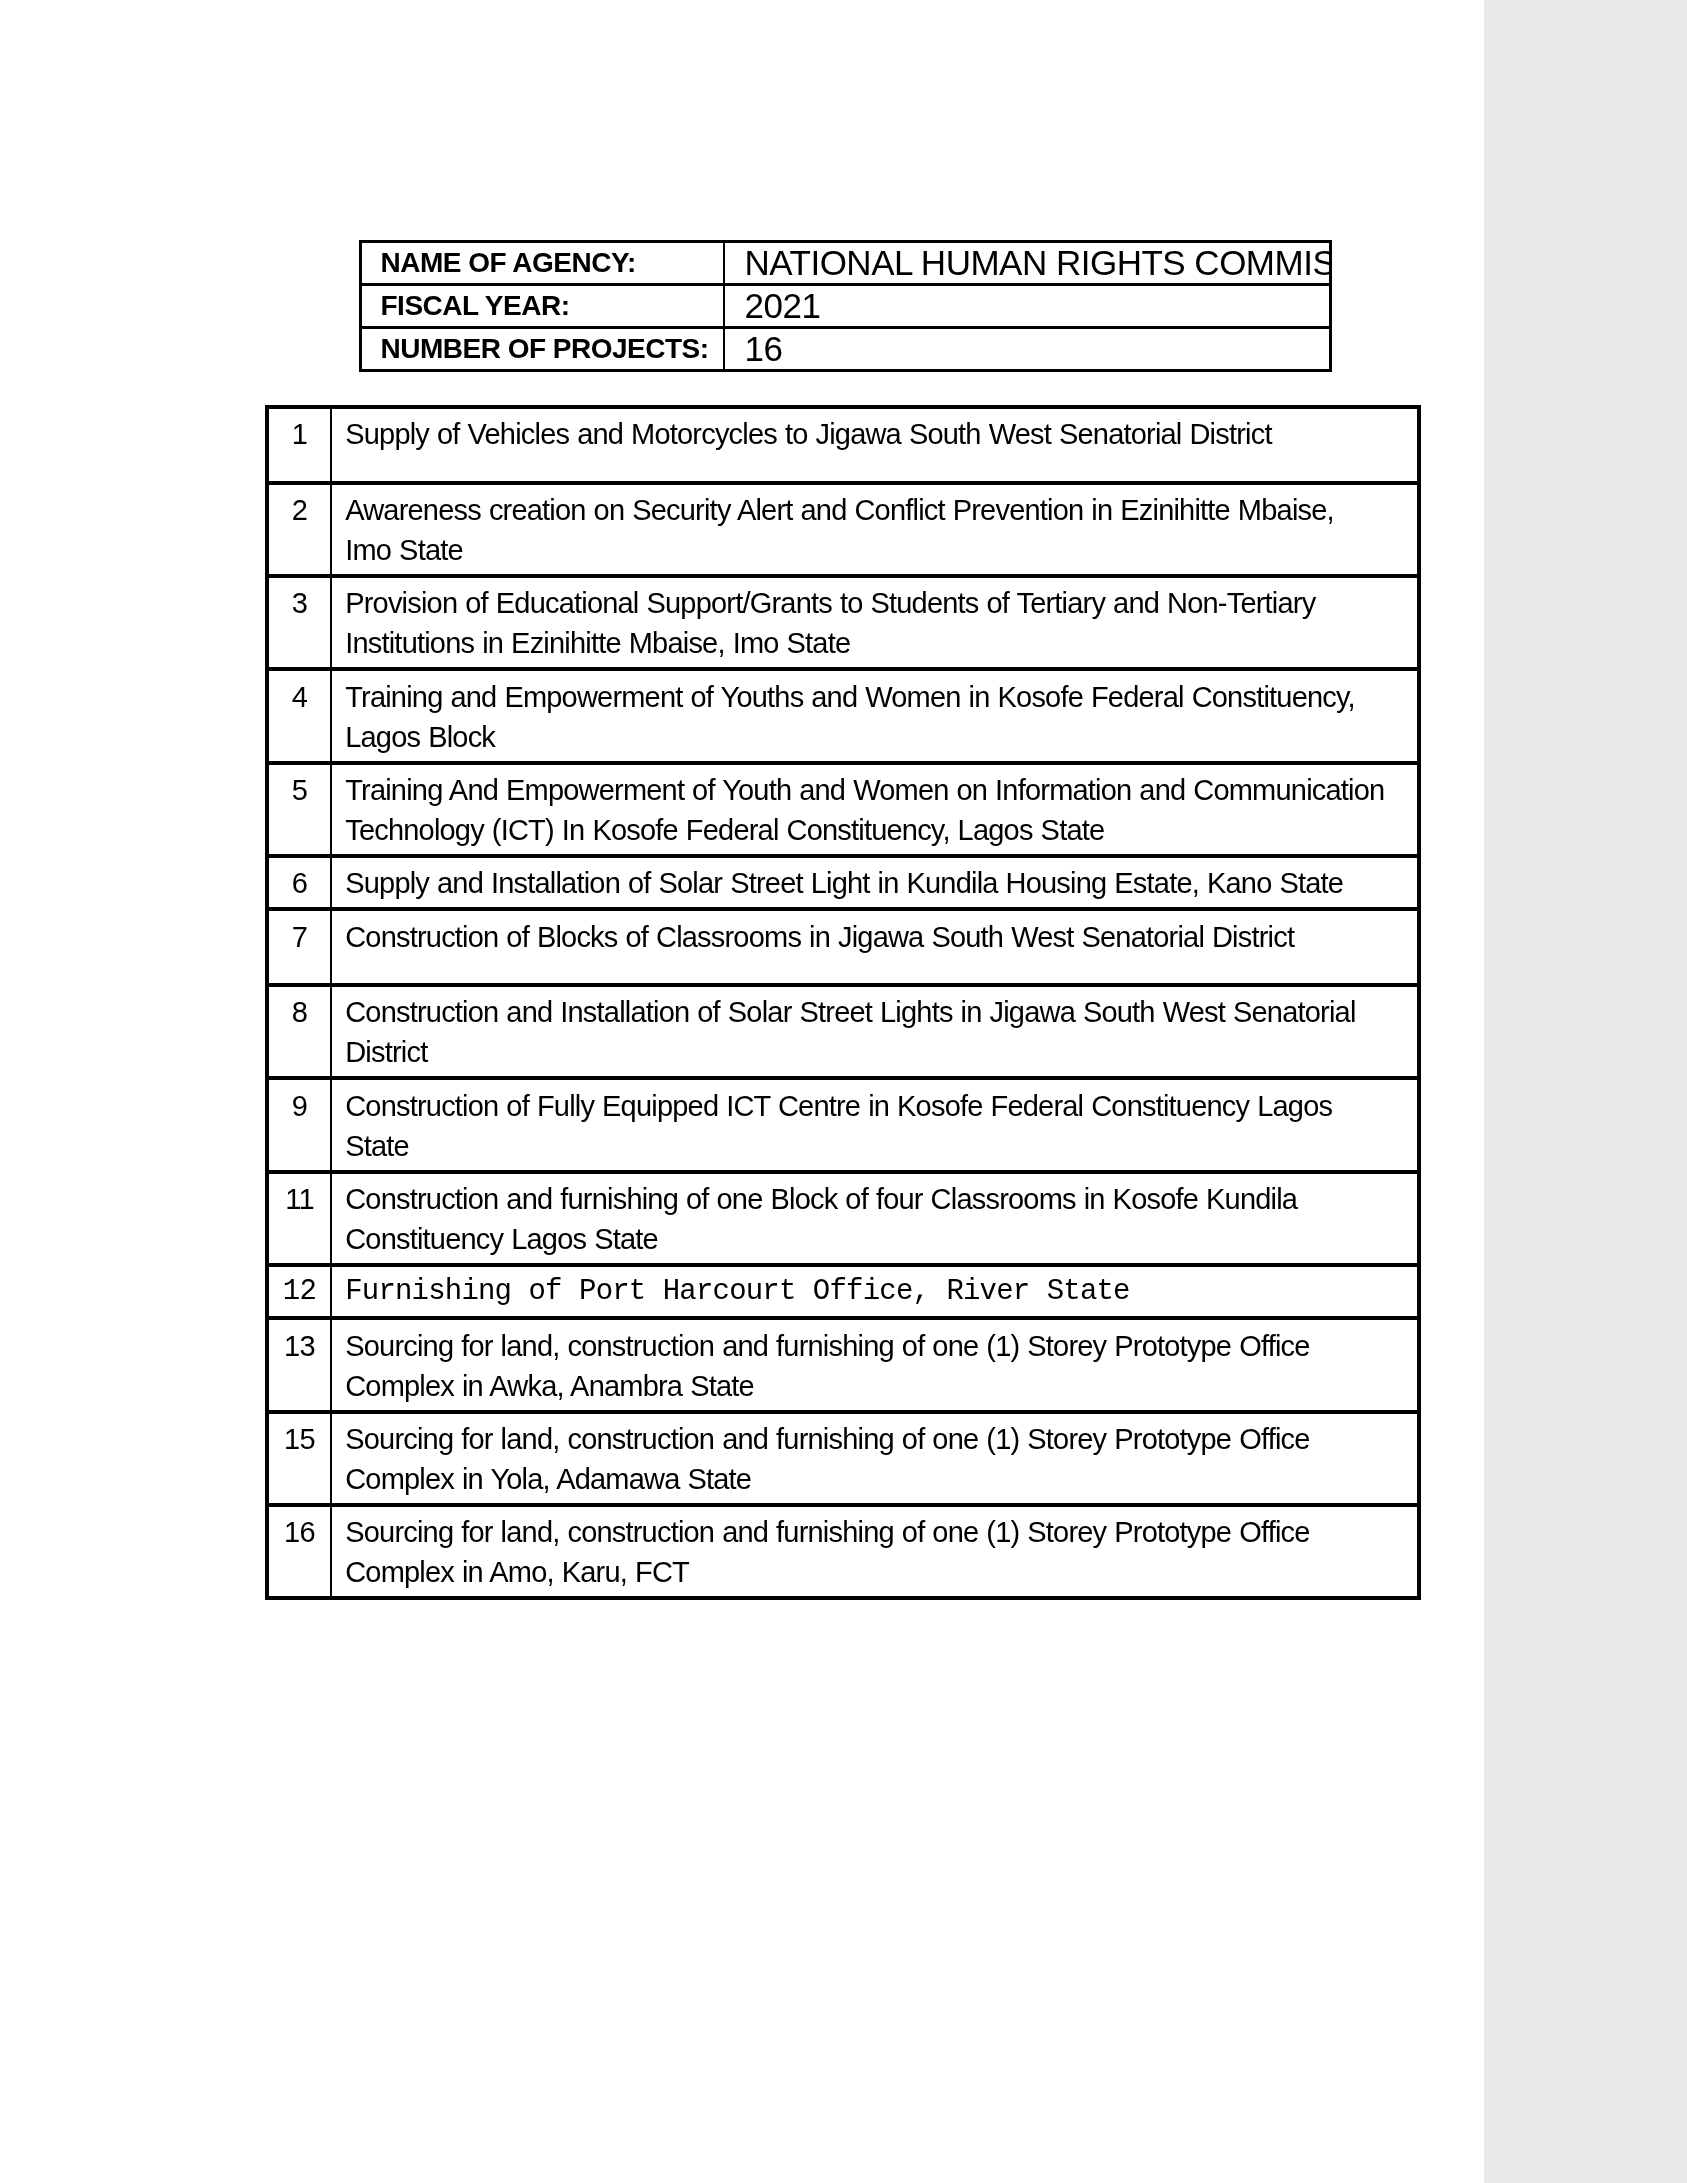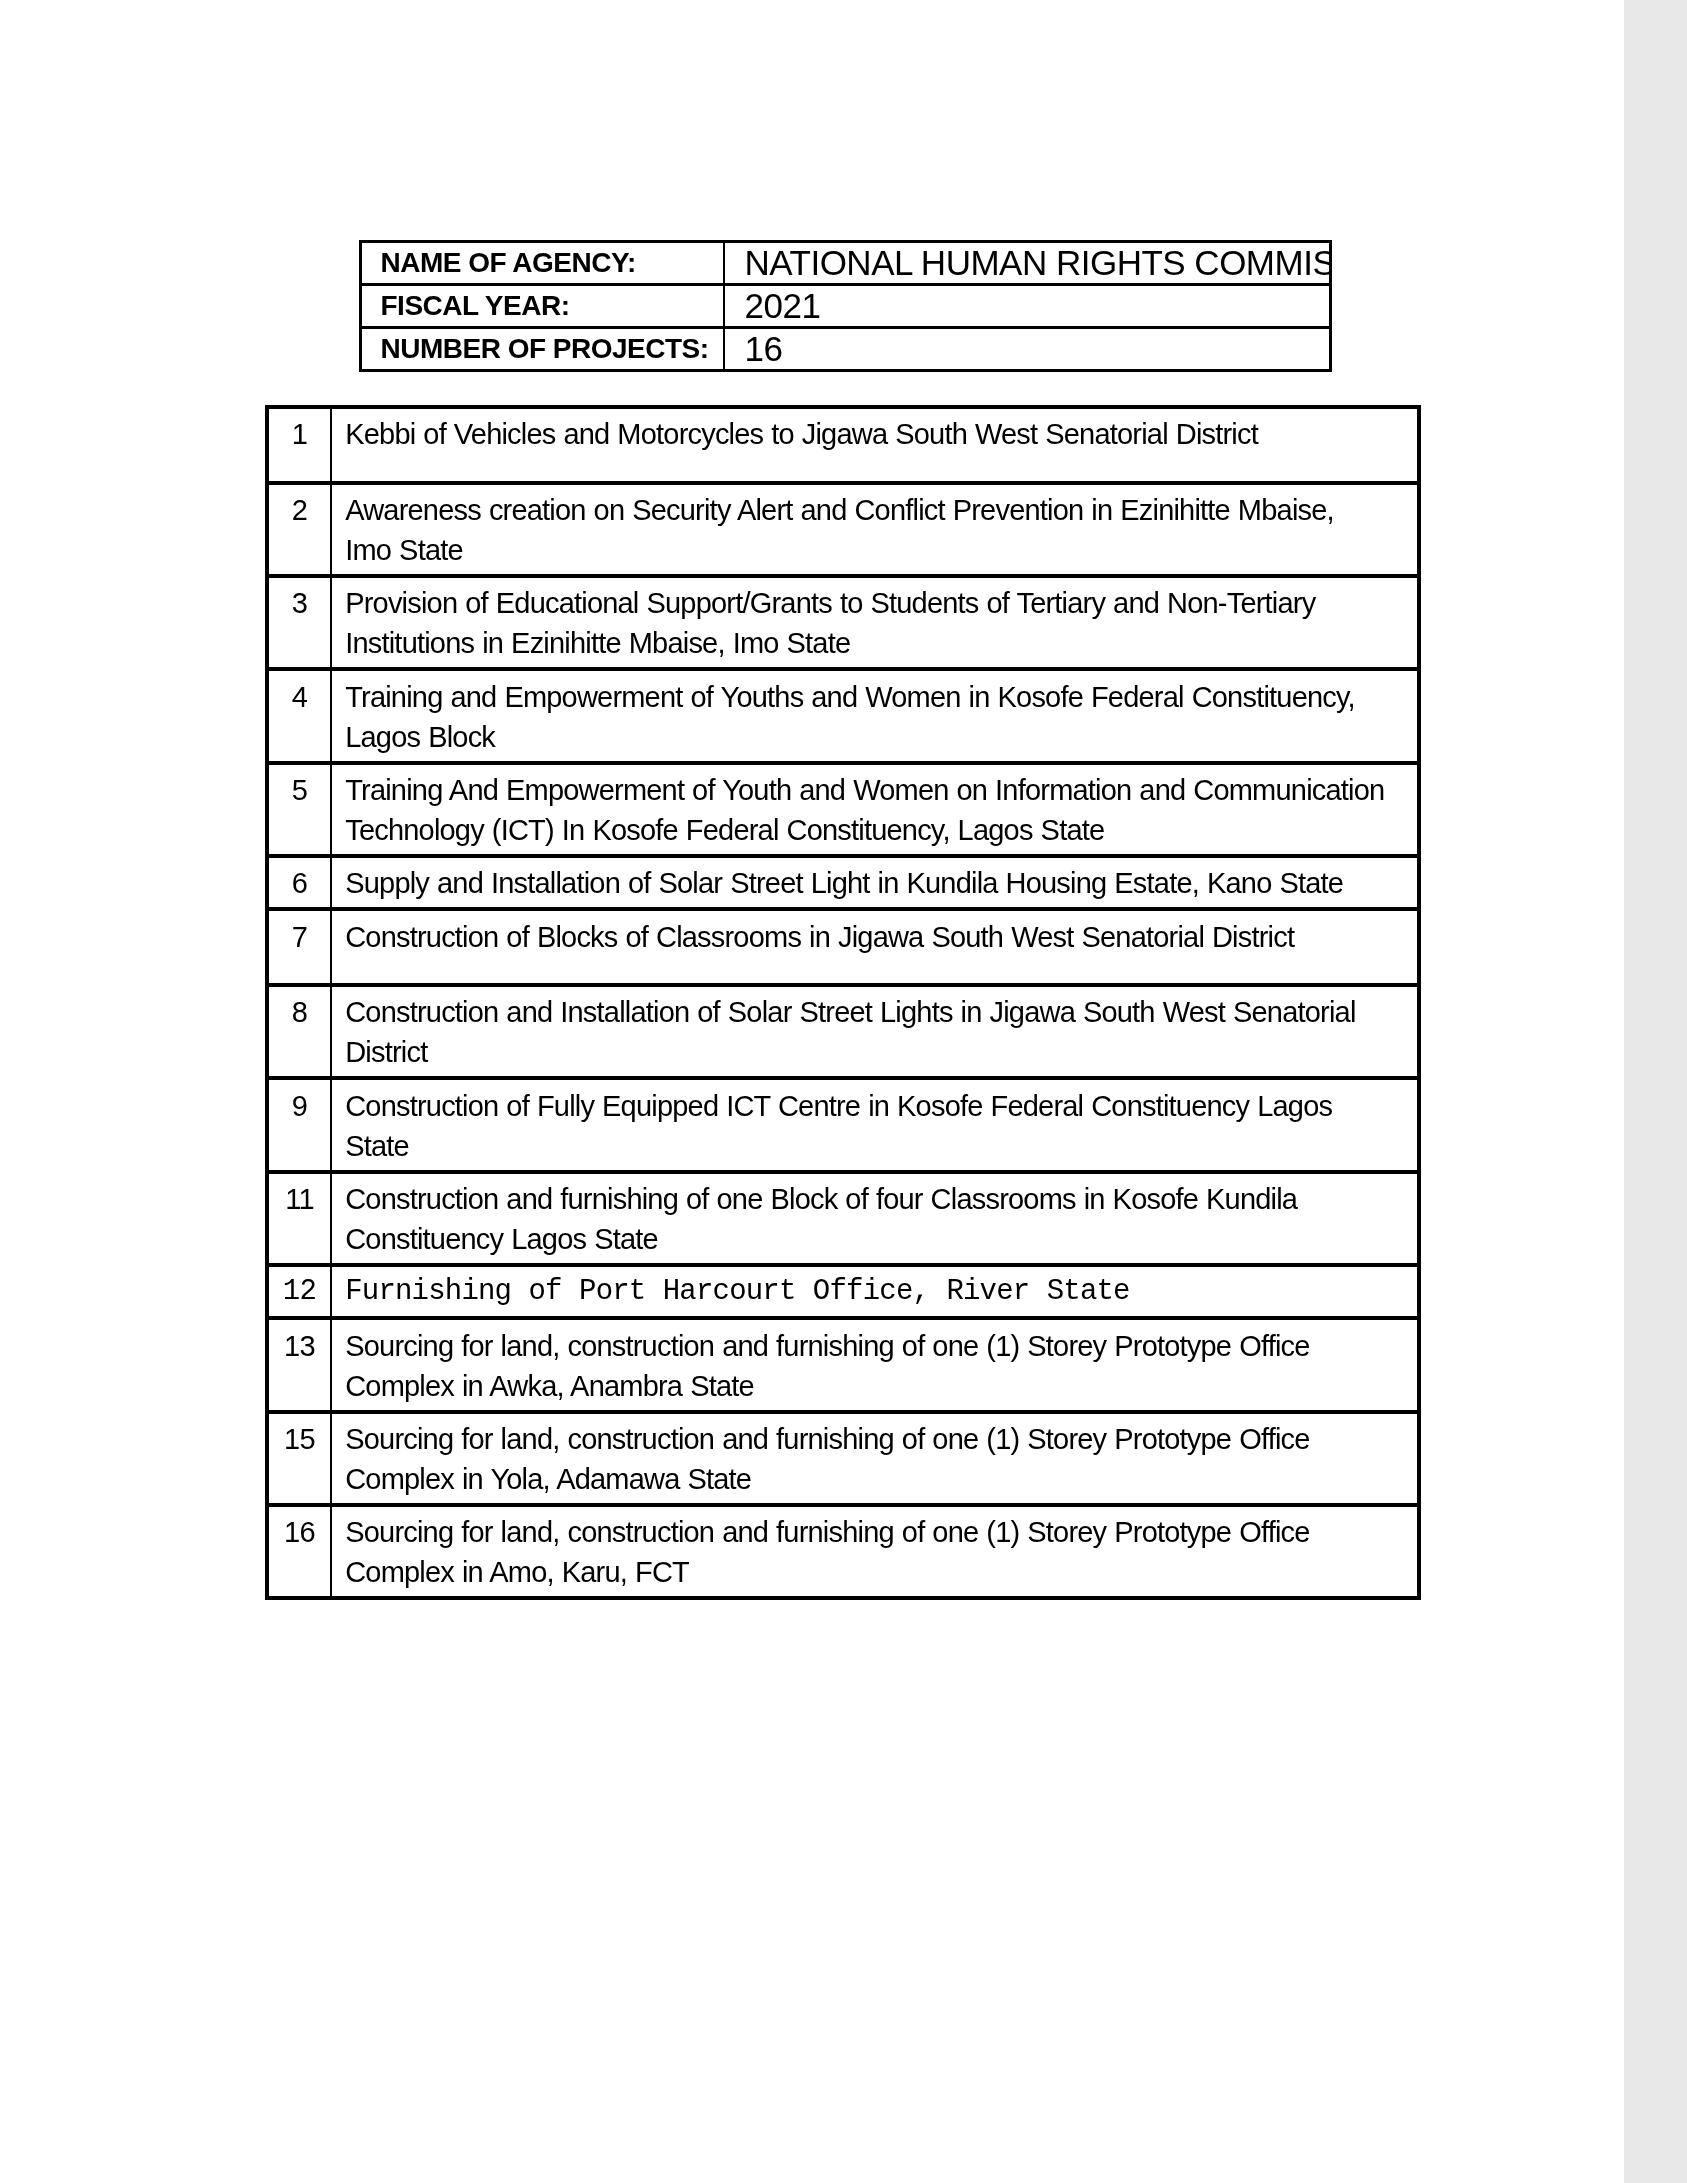--- a/index.html
+++ b/index.html
@@ -1,18 +1,18 @@
 <!DOCTYPE html>
 <html style="font-size:10.6px"><head>
 <meta charset="utf-8">
 <style>
   html, body { margin: 0; padding: 0; background: #e8e8e8; }
   .page {
     position: relative;
-    width: 1624px;
+    width: 1484px;
     height: 2183px;
     background: #ffffff;
     font-family: "Liberation Sans", sans-serif;
     color: #000000;
     overflow: hidden;
   }
 
   
   .agency-table {
     position: absolute;
@@ -96,21 +96,21 @@
         <td class="label">NUMBER OF PROJECTS:</td>
         <td class="value">16</td>
       </tr>
     </tbody>
   </table>
 
   <table class="projects-table">
     <tbody>
         <tr class="project-row row-tall">
           <td class="num">1</td>
-          <td class="desc">Kebbi of Vehicles and Motorcycles to Jigawa South West Senatorial District</td>
+          <td class="desc">Supply of Vehicles and Motorcycles to Jigawa South West Senatorial District</td>
         </tr>
         <tr class="project-row row-normal">
           <td class="num">2</td>
           <td class="desc">Awareness creation on Security Alert and Conflict Prevention in Ezinihitte Mbaise, Imo State</td>
         </tr>
         <tr class="project-row row-normal">
           <td class="num">3</td>
           <td class="desc">Provision of Educational Support/Grants to Students of Tertiary and Non-Tertiary Institutions in Ezinihitte Mbaise, Imo State</td>
         </tr>
         <tr class="project-row row-normal">

